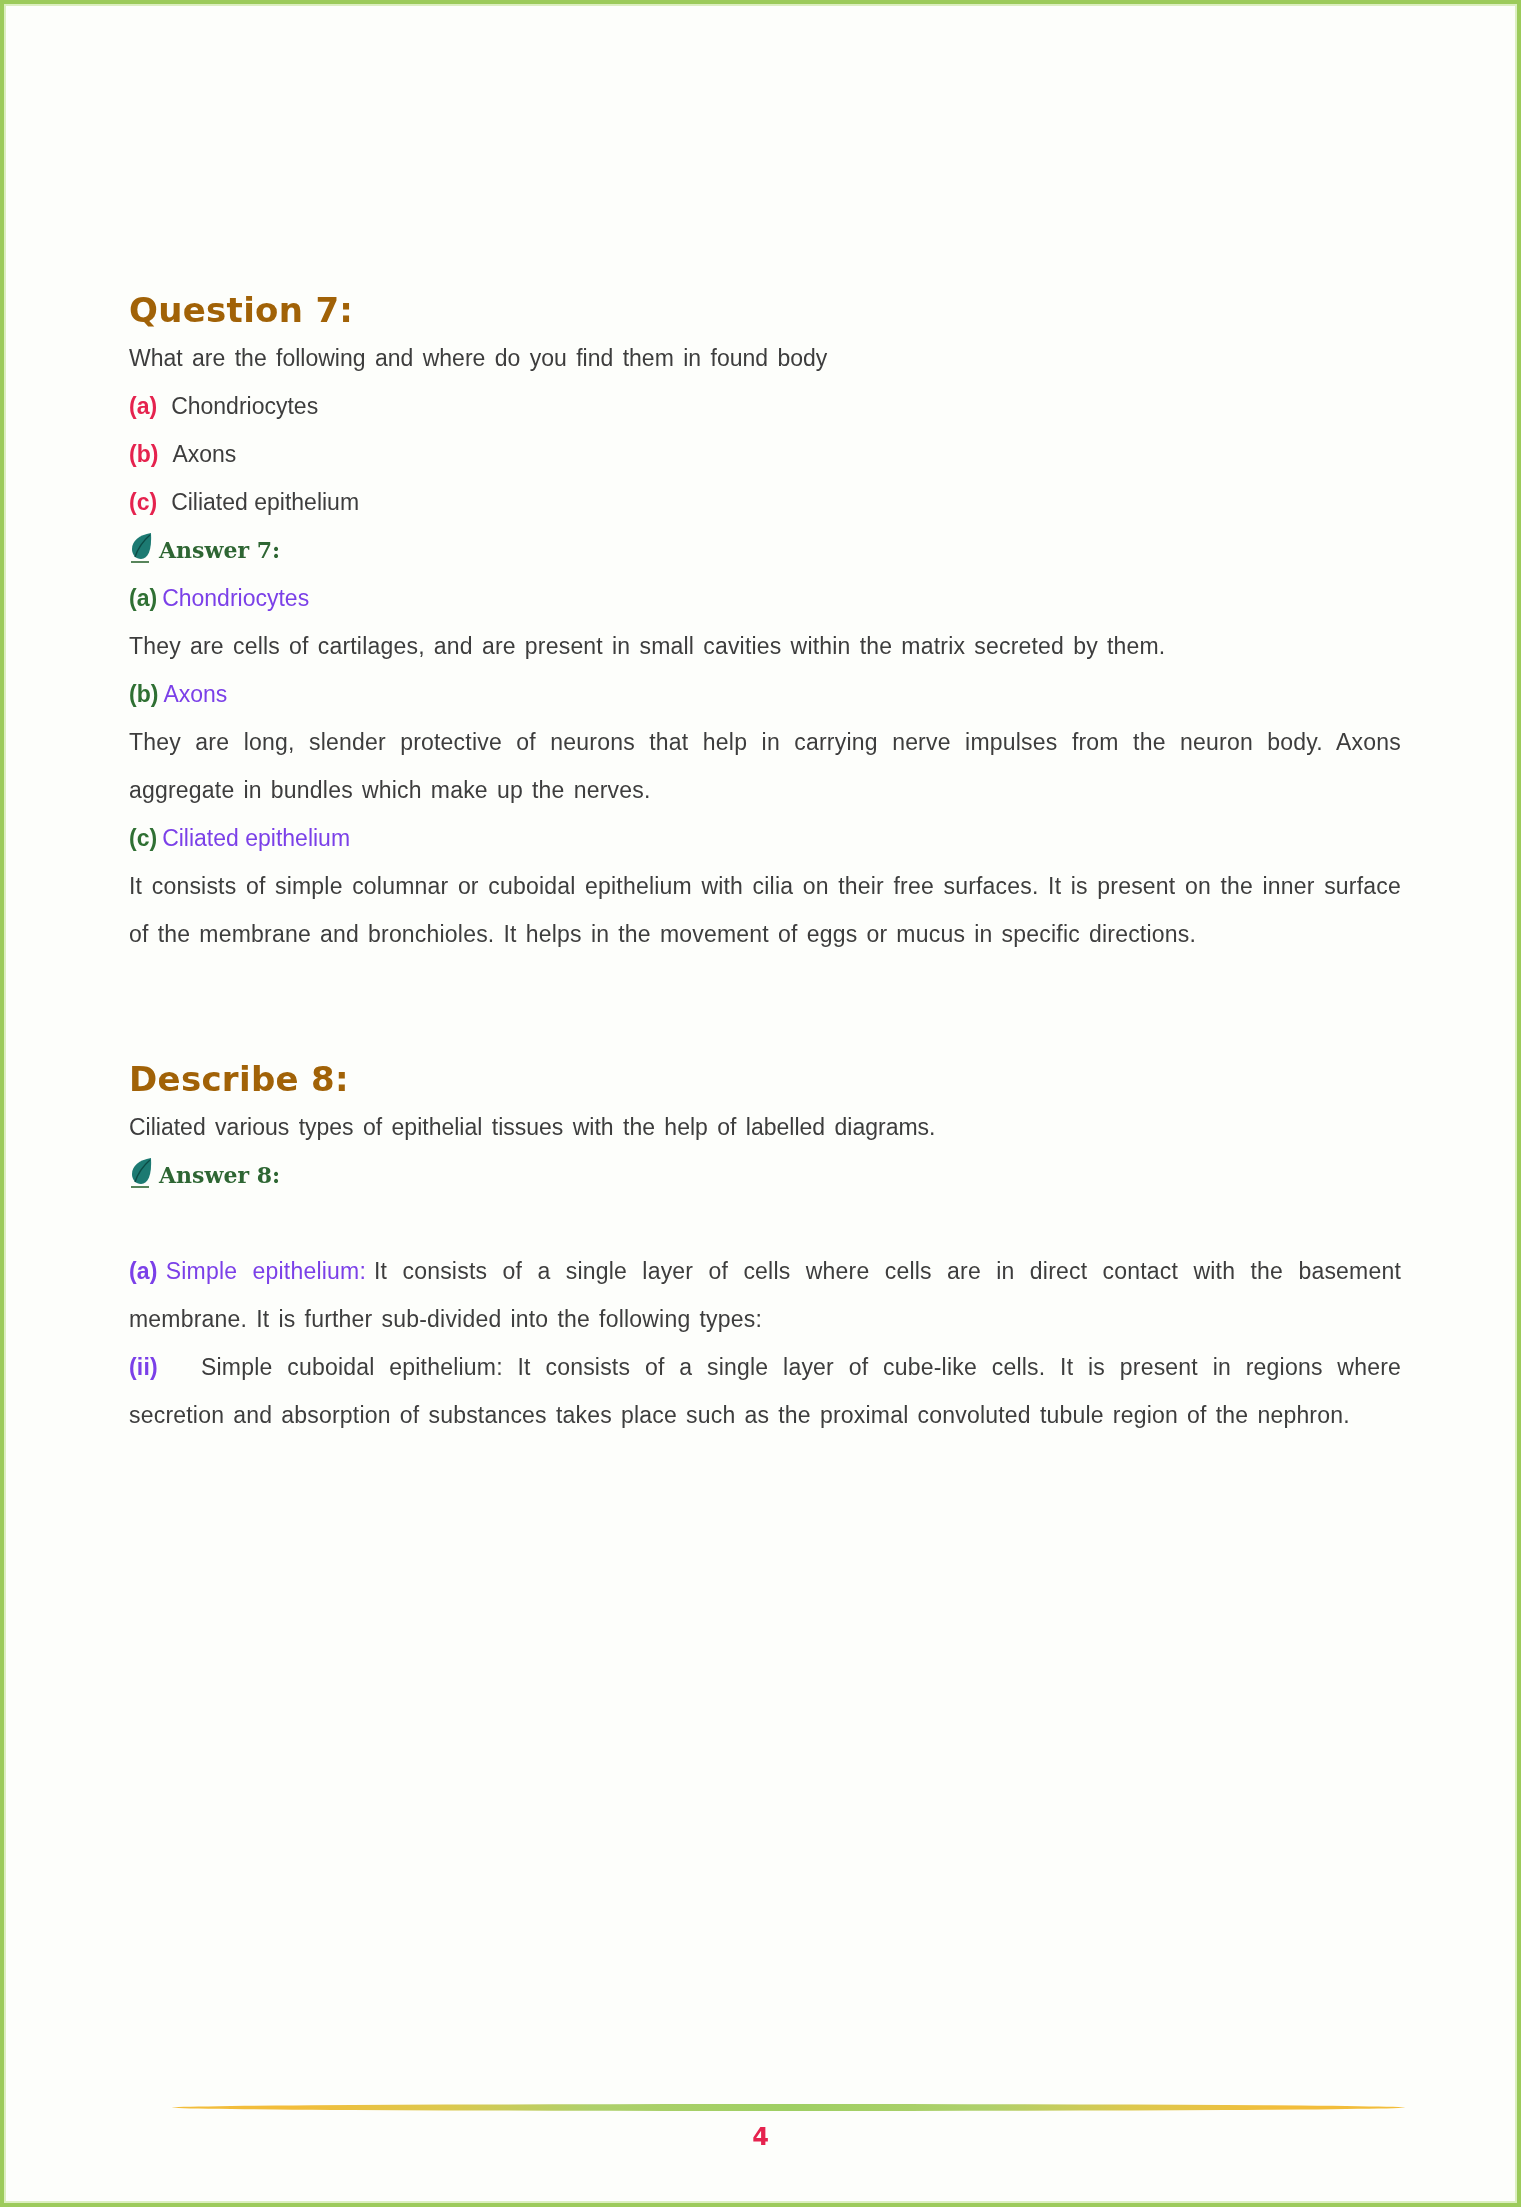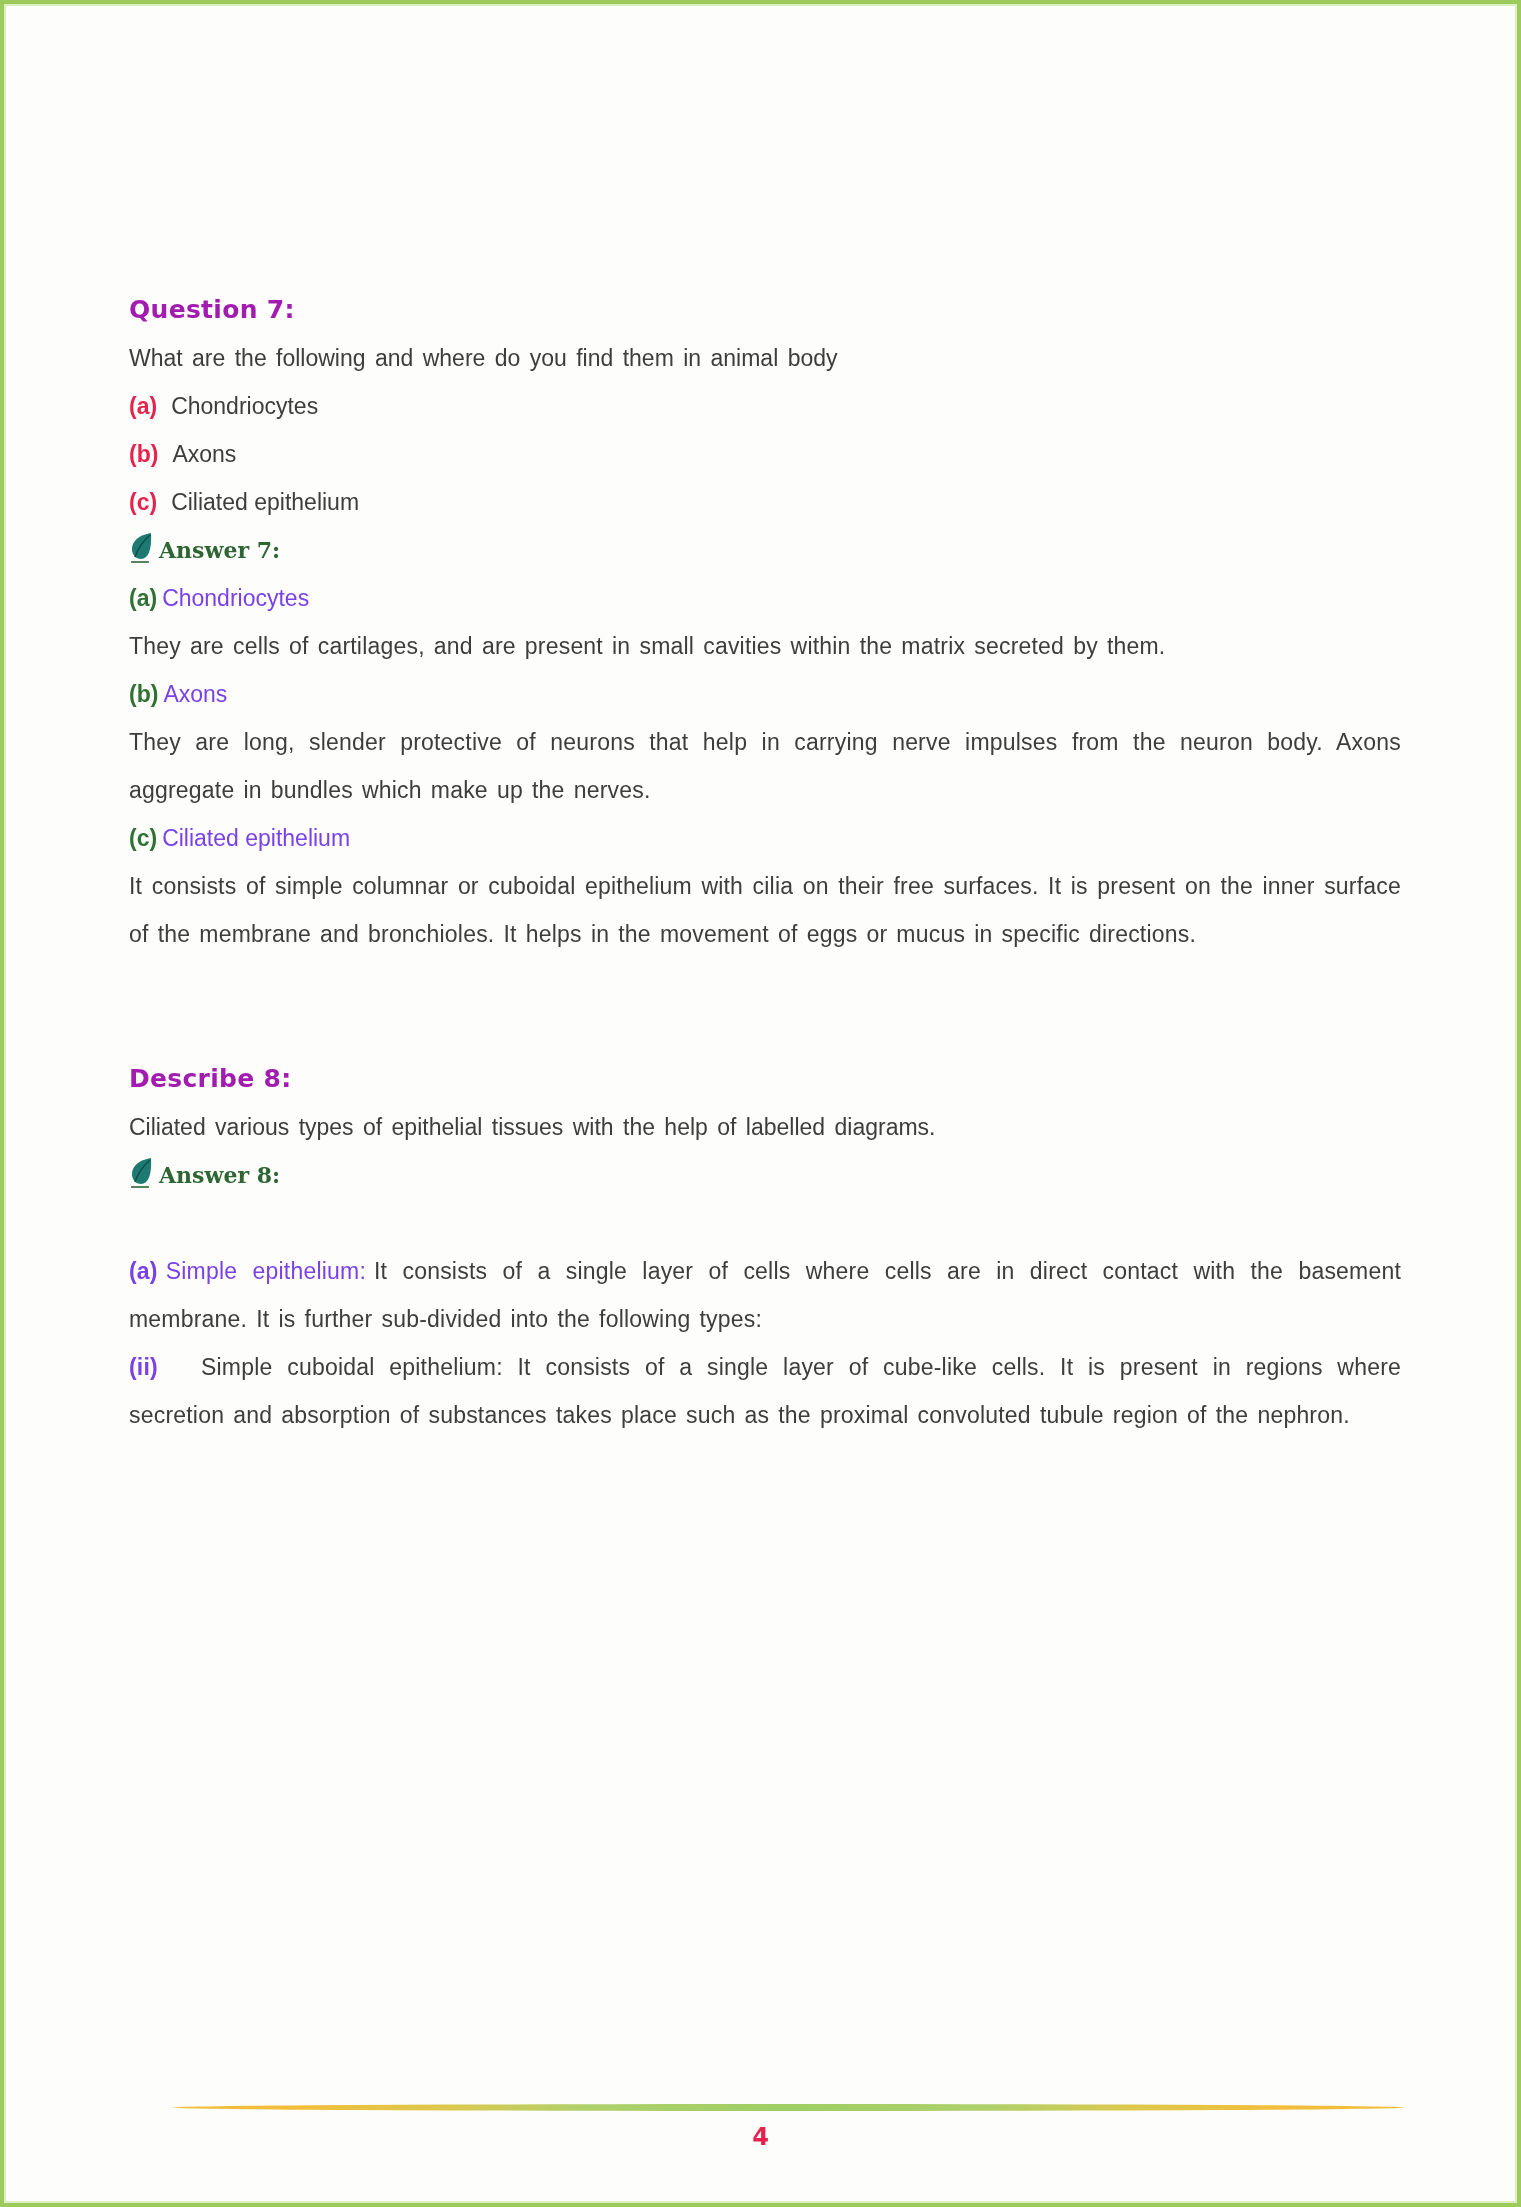--- a/index.html
+++ b/index.html
@@ -17,24 +17,24 @@
   .content{
     padding:282px 116px 0 125px;
     font-size:23px;
     line-height:48px;
     text-align:justify;
   }
   p{margin:0;}
   .q-title{
     margin:0;
     font-family:"DejaVu Sans","Liberation Sans",sans-serif;
-    font-size:25px;
+    font-size:34px;
     line-height:48px;
     font-weight:bold;
-    color:#a21caf;
+    color:#a16207;
     text-align:left;
     letter-spacing:.3px;
   }
   .intro{word-spacing:3px;}
   .options{text-align:left;}
   .option .marker{margin-right:14px;}
   .marker{font-weight:bold;}
   .red{color:#e5234e;}
   .green{color:#2f7033;}
   .purple{color:#7b40e8;}
@@ -91,21 +91,21 @@
   }
 </style>
 </head>
 <body>
 
 <div class="page">
   <div class="content">
 
     <section>
       <h2 class="q-title">Question 7:</h2>
-      <p class="intro">What are the following and where do you find them in animal body</p>
+      <p class="intro">What are the following and where do you find them in found body</p>
 
       <div class="options">
         <div class="option">
           <span class="marker red">(a)</span><span>Chondriocytes</span>
         </div>
         <div class="option">
           <span class="marker red">(b)</span><span>Axons</span>
         </div>
         <div class="option">
           <span class="marker red">(c)</span><span>Ciliated epithelium</span>

